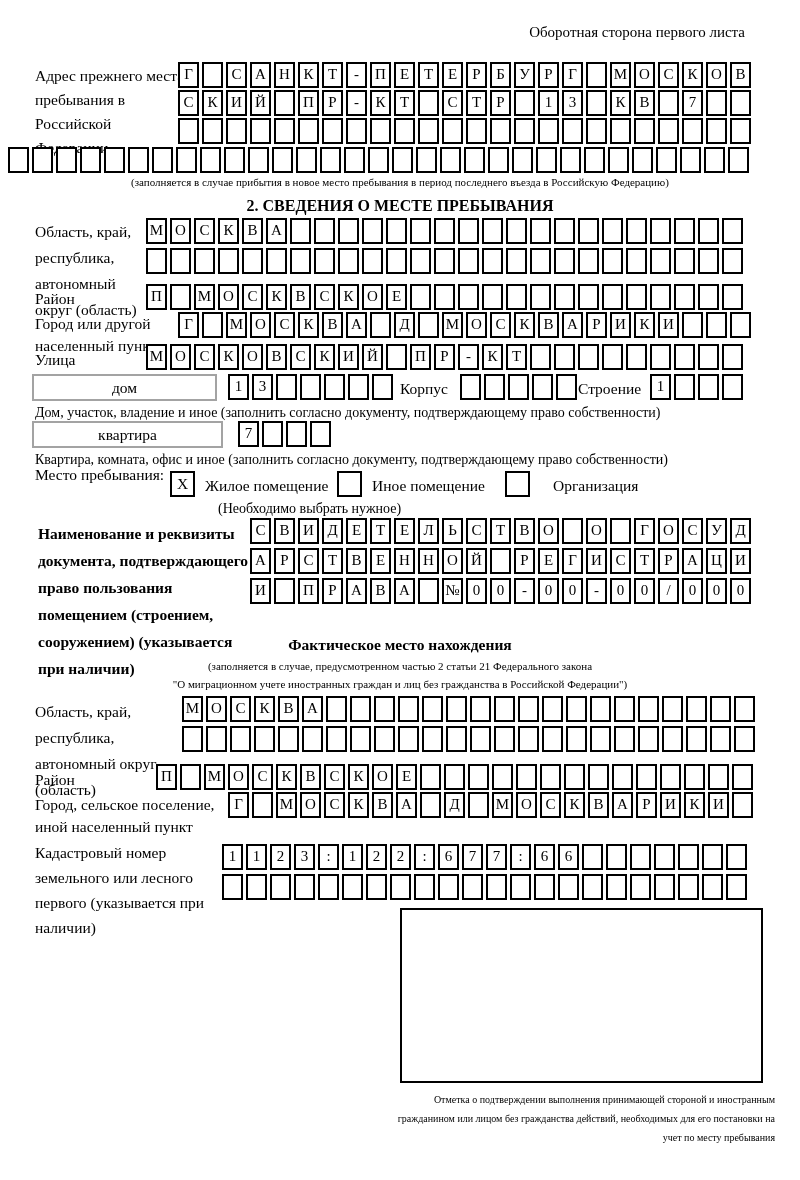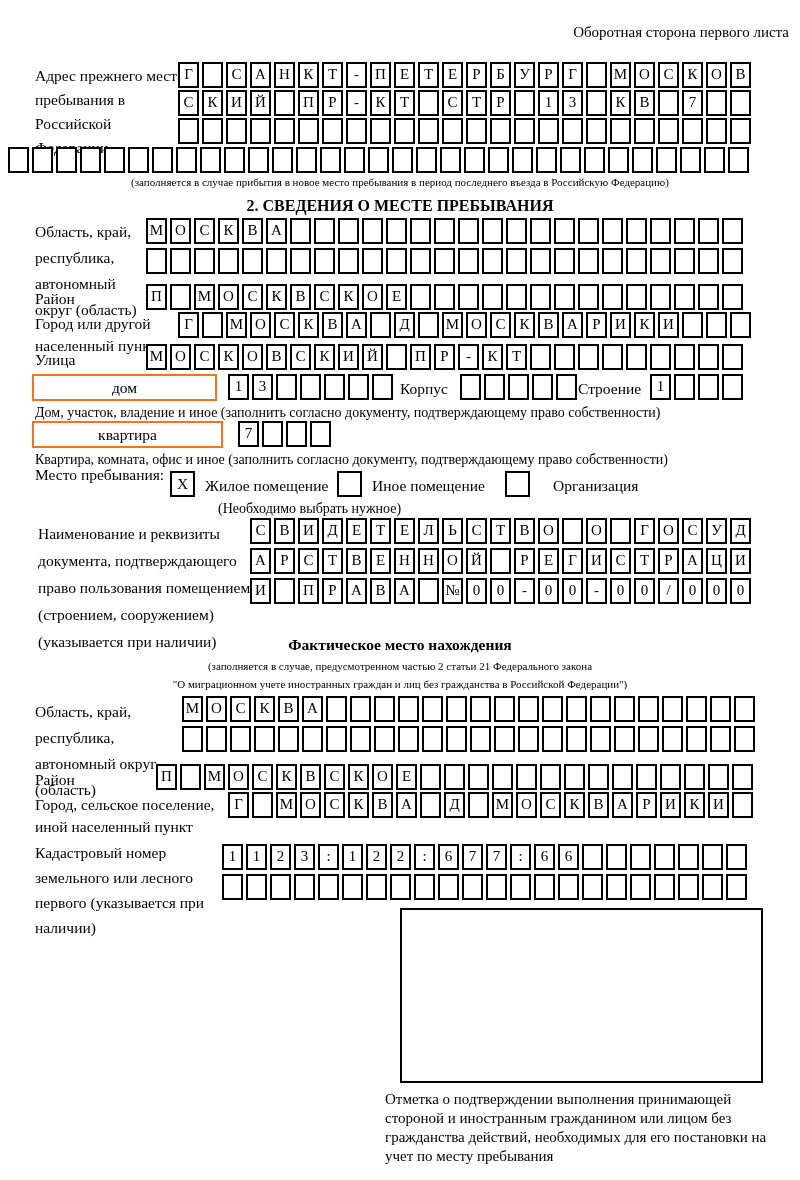--- a/index.html
+++ b/index.html
@@ -1,39 +1,39 @@
 <!DOCTYPE html>
 <html><head>
 <meta charset="utf-8">
 <style>
   html,body { margin:0; padding:0; background:#ffffff; }
   body { width:800px; height:1180px; position:relative; font-family:"Liberation Serif", serif; color:#000; }
-  .abs { position:absolute;margin-left:44px; }
+  .abs { position:absolute; }
   .row { position:absolute; display:flex; gap:3px; }
   .cell {
     width:21px; height:26px; box-sizing:border-box; border:2px solid #000;
     text-align:center; font:15px/21px "Liberation Serif", serif; background:#fff; flex:0 0 auto;
   }
   .lbl { position:absolute; font-size:15.5px; line-height:25px; }
   .lbl-tight { line-height:22px; }
   .lbl-doc { line-height:27px; }
   .note { position:absolute; font-size:11px; }
   .note-sm { font-size:14px; }
   .center { left:0; width:800px; text-align:center; }
   .sec-title { position:absolute; font-weight:bold; font-size:16px; }
   .widebox {
-    position:absolute; box-sizing:border-box; border:2px solid #f97316; height:27px;
+    position:absolute; box-sizing:border-box; border:2px solid #a3a3a3; height:27px;
     display:flex; align-items:center; justify-content:center; font-size:15.5px; background:#fff;
   }
   .chk {
     position:absolute; width:25px; height:26px; box-sizing:border-box; border:2px solid #000;
     text-align:center; font:15.5px/22px "Liberation Serif", serif; background:#fff;
   }
   .stampbox { position:absolute; box-sizing:border-box; border:2px solid #000; background:#fff; }
-  .caption { position:absolute; text-align:left; font-size:15px; line-height:19px; }
+  .caption { position:absolute; text-align:right; font-size:10px; line-height:19px; }
 </style>
 </head>
 <body>
 
 <div class="abs" style="left:0; top:24px; width:745px; text-align:right; font-size:15px;">Оборотная сторона первого листа</div>
 
 <div class="lbl" style="left:35px; top:64px; width:150px; line-height:24px;">Адрес прежнего места пребывания в Российской Федерации</div>
 <div class="row" style="left:178px; top:62px;">
     <span class="cell">Г</span>
     <span class="cell"></span>
@@ -329,21 +329,21 @@
 
 <div class="lbl" style="left:35px; top:462px;">Место пребывания:</div>
 <div class="chk" style="left:170px; top:471px;">X</div>
 <div class="lbl" style="left:205px; top:473px;">Жилое помещение</div>
 <div class="chk" style="left:337px; top:471px;"></div>
 <div class="lbl" style="left:372px; top:473px;">Иное помещение</div>
 <div class="chk" style="left:505px; top:471px;"></div>
 <div class="lbl" style="left:553px; top:473px;">Организация</div>
 <div class="note note-sm" style="left:218px; top:501px;">(Необходимо выбрать нужное)</div>
 
-<div class="lbl lbl-doc" style="left:38px; top:520px; width:218px;">Наименование и реквизиты документа, подтверждающего право пользования помещением (строением, сооружением) (указывается при наличии)</div>
+<div class="lbl lbl-doc" style="left:38px; top:520px; width:218px;font-weight:bold;">Наименование и реквизиты документа, подтверждающего право пользования помещением (строением, сооружением) (указывается при наличии)</div>
 <div class="row" style="left:250px; top:518px;">
     <span class="cell">С</span>
     <span class="cell">В</span>
     <span class="cell">И</span>
     <span class="cell">Д</span>
     <span class="cell">Е</span>
     <span class="cell">Т</span>
     <span class="cell">Е</span>
     <span class="cell">Л</span>
     <span class="cell">Ь</span>

